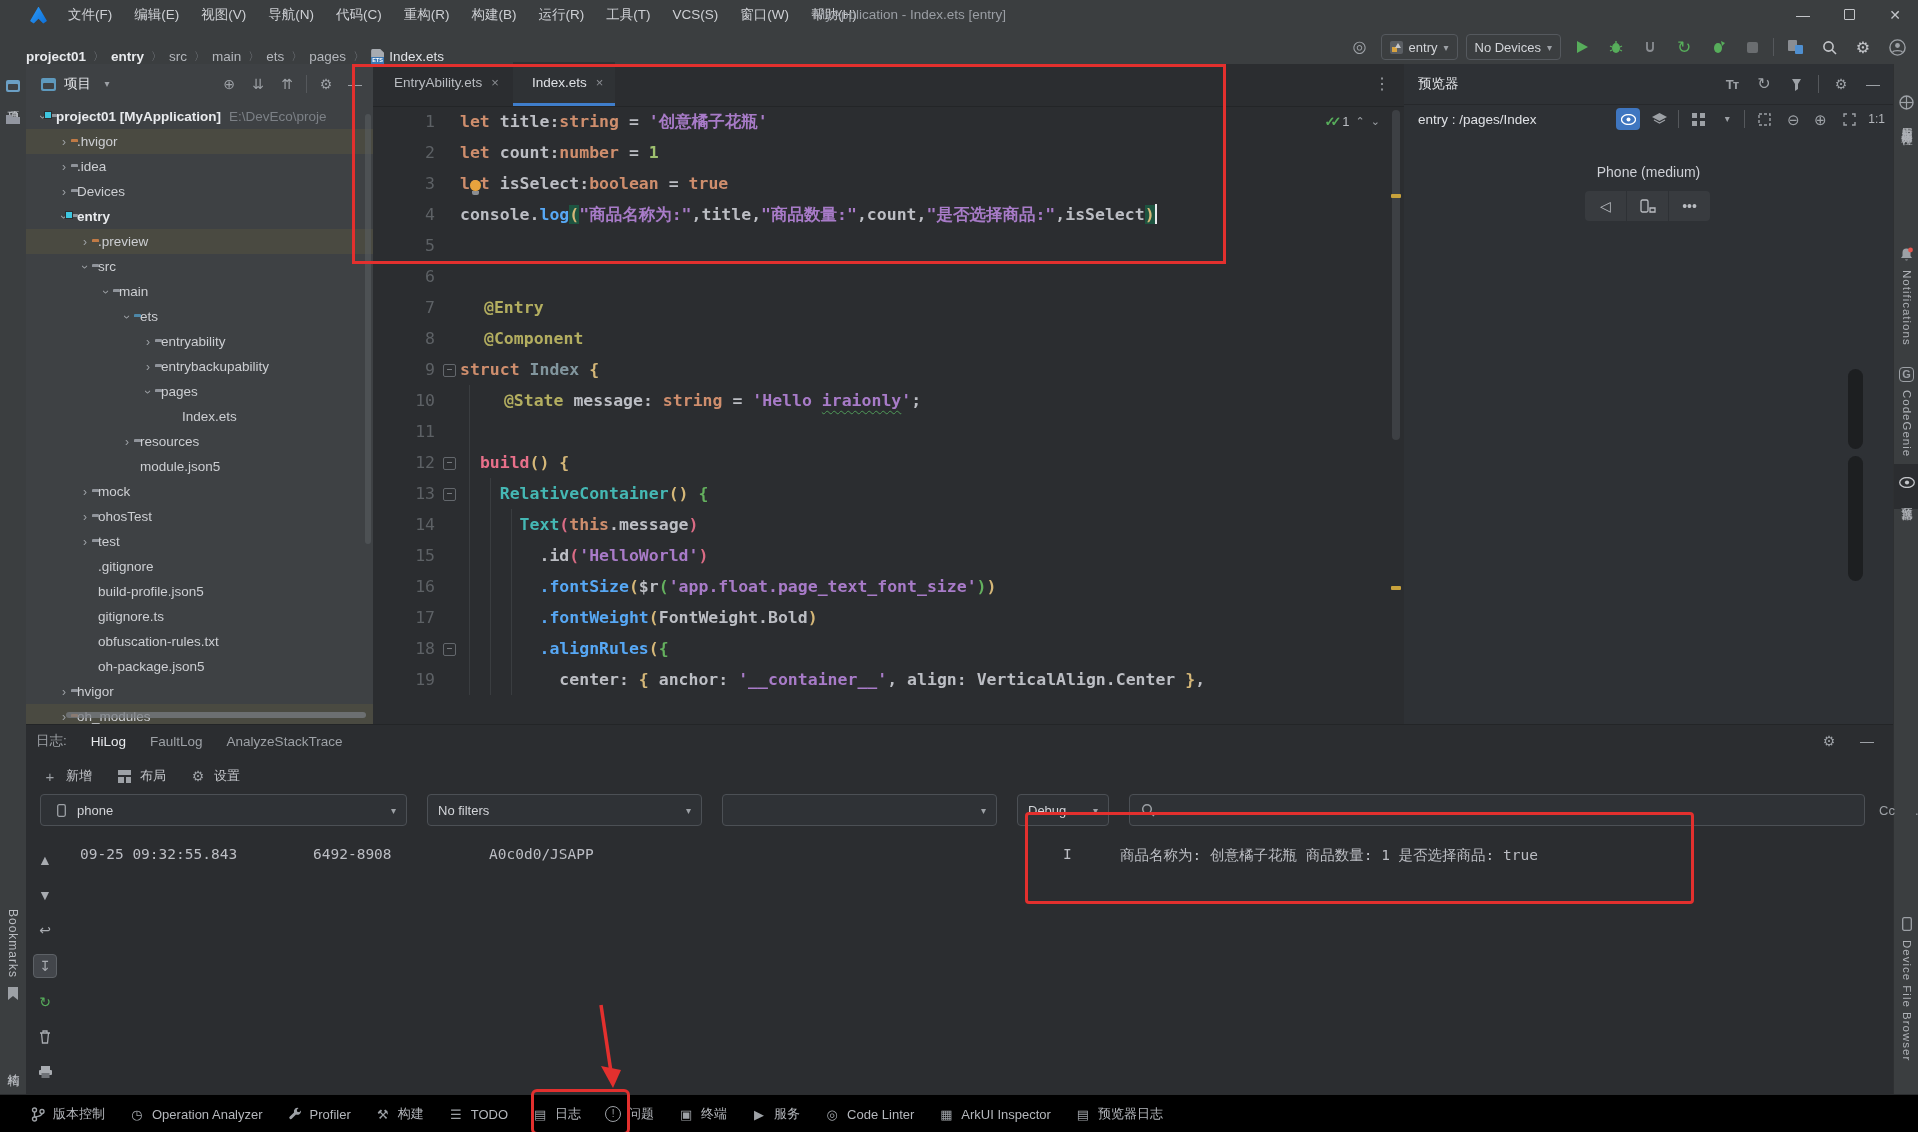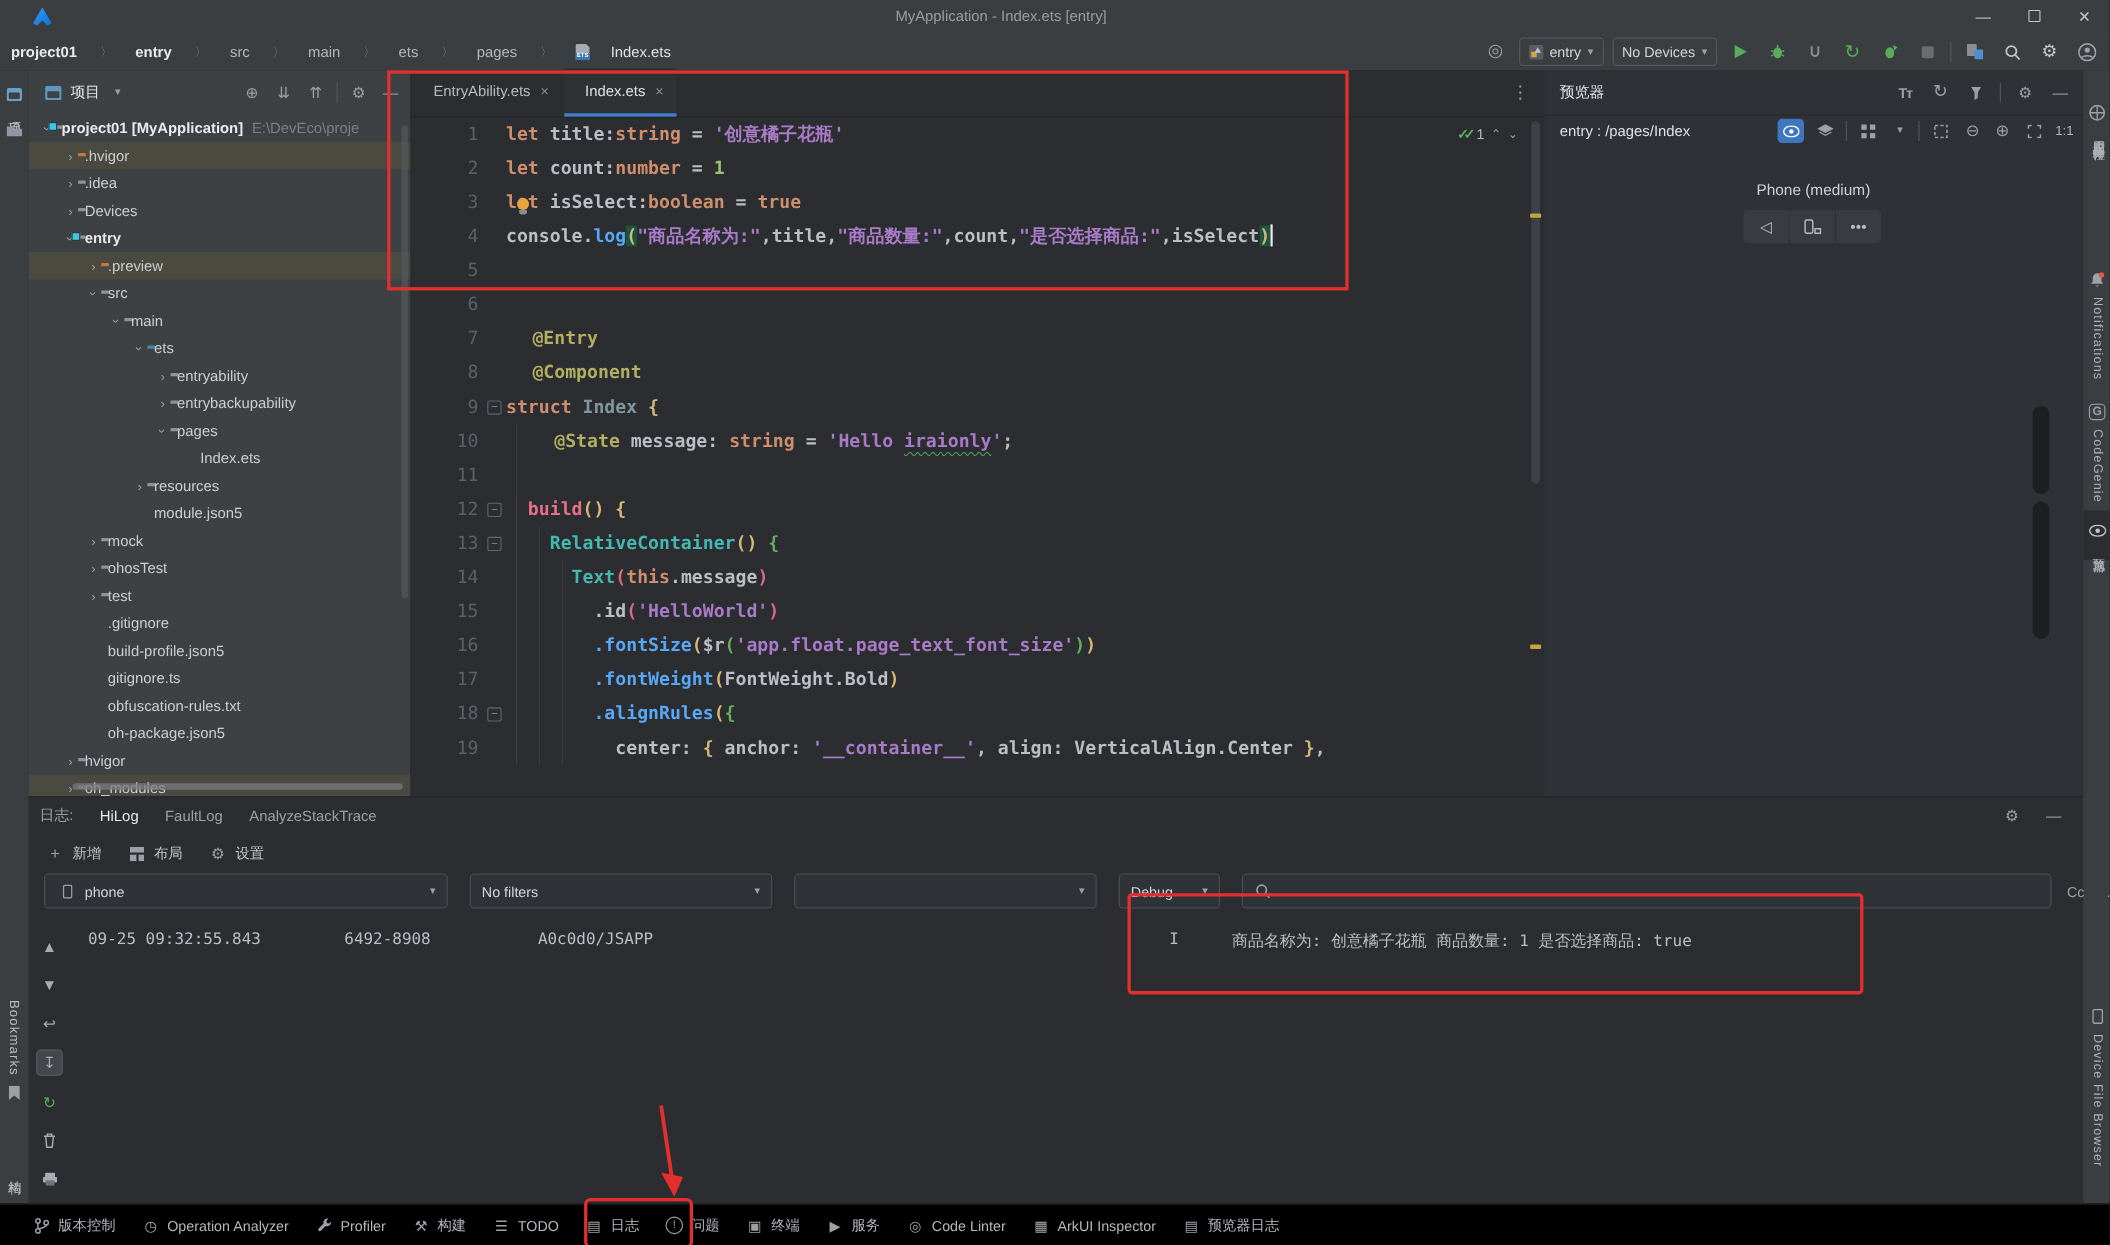--- a/index.html
+++ b/index.html
@@ -13,21 +13,21 @@
   #titlebar{position:absolute;left:0;top:0;width:1918px;height:30px;background:#3b3e40;border-bottom:1px solid #2e3032;display:flex;align-items:center;}
   #logo{width:17px;height:17px;margin:0 10px 0 30px;border-radius:4px;background:linear-gradient(135deg,#2e9bf7,#0d6fd8);clip-path:polygon(50% 0,100% 86%,78% 100%,50% 72%,22% 100%,0 86%);}
   #menubar{display:flex;}
   .menu-item{padding:0 11px;font-size:13.5px;color:#ced0d4;line-height:30px;}
   #win-title{position:absolute;left:814px;top:0;line-height:30px;font-size:13.5px;color:#9a9ea4;}
   #win-controls{position:absolute;right:0;top:0;height:30px;display:flex;align-items:center;}
   .winbtn{width:46px;text-align:center;color:#c3c5c9;font-size:14px;line-height:30px;}
   .maxglyph{display:inline-block;width:9px;height:9px;border:1.4px solid #c3c5c9;border-radius:1px;}
   
   #toolbar{position:absolute;left:0;top:30px;width:1918px;height:34px;background:#3b3e40;border-bottom:1px solid #2a2c2e;}
-  #breadcrumbs{position:absolute;left:10px;top:0;height:34px;display:flex;align-items:center;font-size:13.5px;gap:14px;}
+  #breadcrumbs{position:absolute;left:26px;top:0;height:34px;display:flex;align-items:flex-end;font-size:13.5px;}
   .crumb{color:#b4b7bc;} .crumb.bold{color:#e8eaed;font-weight:bold;} .crumb.white{color:#dfe1e5;}
   .crumb-sep{color:#7b7f85;margin:0 7px;font-size:11px;}
   #run-controls{position:absolute;right:0;top:0;height:34px;display:flex;align-items:center;gap:8px;padding-right:8px;}
   .dd{height:24px;border:1px solid #55595e;border-radius:4px;background:#3b3e40;display:flex;align-items:center;padding:0 8px;font-size:13px;color:#d3d5d9;gap:6px;}
   .dd .caret{color:#9da1a6;font-size:10px;}
   .tb-ico{width:26px;height:24px;display:flex;align-items:center;justify-content:center;}
   .divider-v{width:1px;height:18px;background:#55585c;}
   
   #left-strip{position:absolute;left:0;top:64px;width:26px;height:1030px;background:#3b3e40;border-right:1px solid #2e3032;}
   .vtext{writing-mode:vertical-rl;font-size:12px;color:#b9bcc1;letter-spacing:1px;}
@@ -134,20 +134,34 @@
   #annot-status{left:531px;top:1089px;width:93px;height:40px;border-radius:6px;}
   #annot-arrow{position:absolute;left:0;top:0;pointer-events:none;}
 </style>
 </head>
 <body>
 
 <div id="app">
 
   <header id="titlebar">
     <span id="logo"></span>
+    <nav id="menubar">
+        <span class="menu-item">文件(F)</span>
+        <span class="menu-item">编辑(E)</span>
+        <span class="menu-item">视图(V)</span>
+        <span class="menu-item">导航(N)</span>
+        <span class="menu-item">代码(C)</span>
+        <span class="menu-item">重构(R)</span>
+        <span class="menu-item">构建(B)</span>
+        <span class="menu-item">运行(R)</span>
+        <span class="menu-item">工具(T)</span>
+        <span class="menu-item">VCS(S)</span>
+        <span class="menu-item">窗口(W)</span>
+        <span class="menu-item">帮助(H)</span>
+      </nav>
     <div id="win-title">MyApplication - Index.ets [entry]</div>
     <div id="win-controls">
       <span class="winbtn">—</span>
       <span class="winbtn"><span class="maxglyph"></span></span>
       <span class="winbtn">✕</span>
     </div>
   </header>
 
   <div id="toolbar">
     <div id="breadcrumbs">

